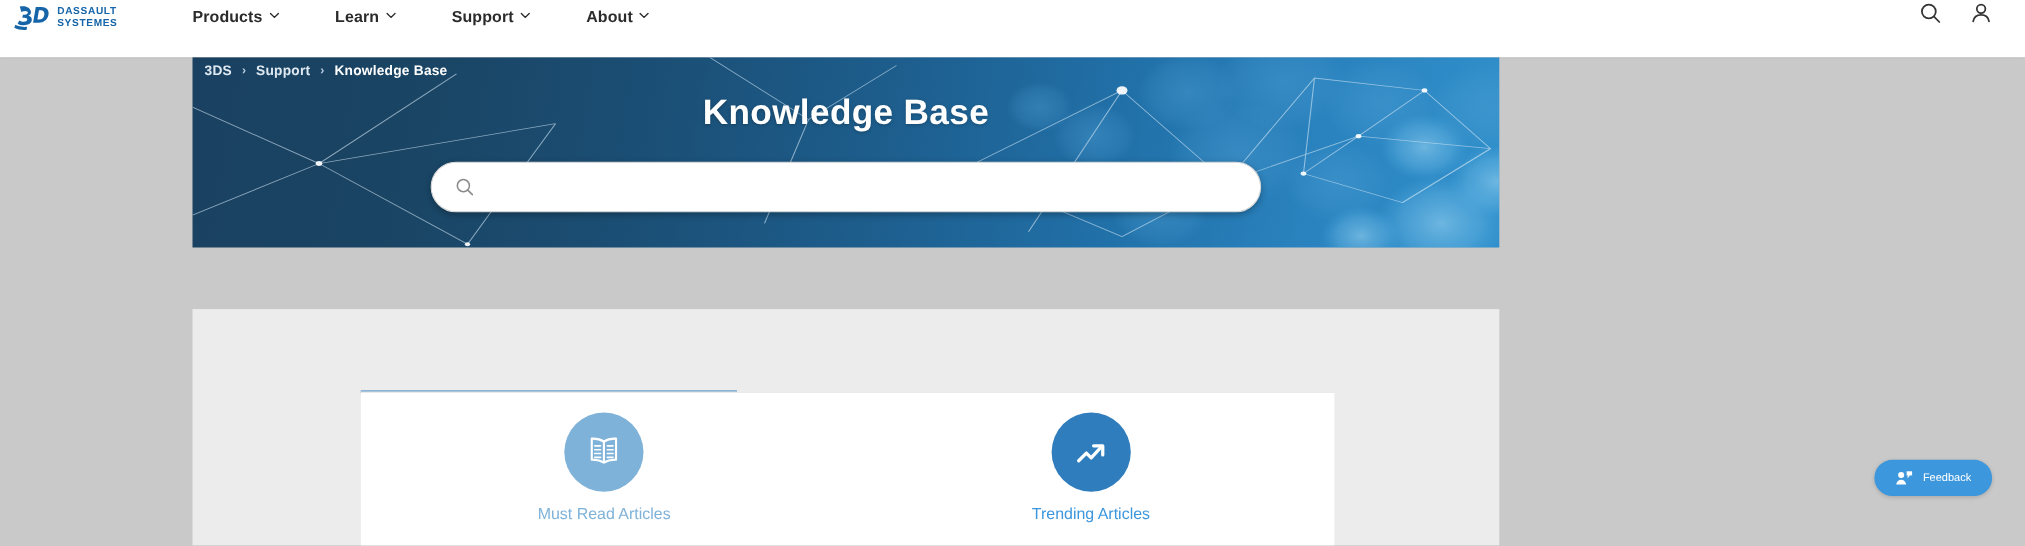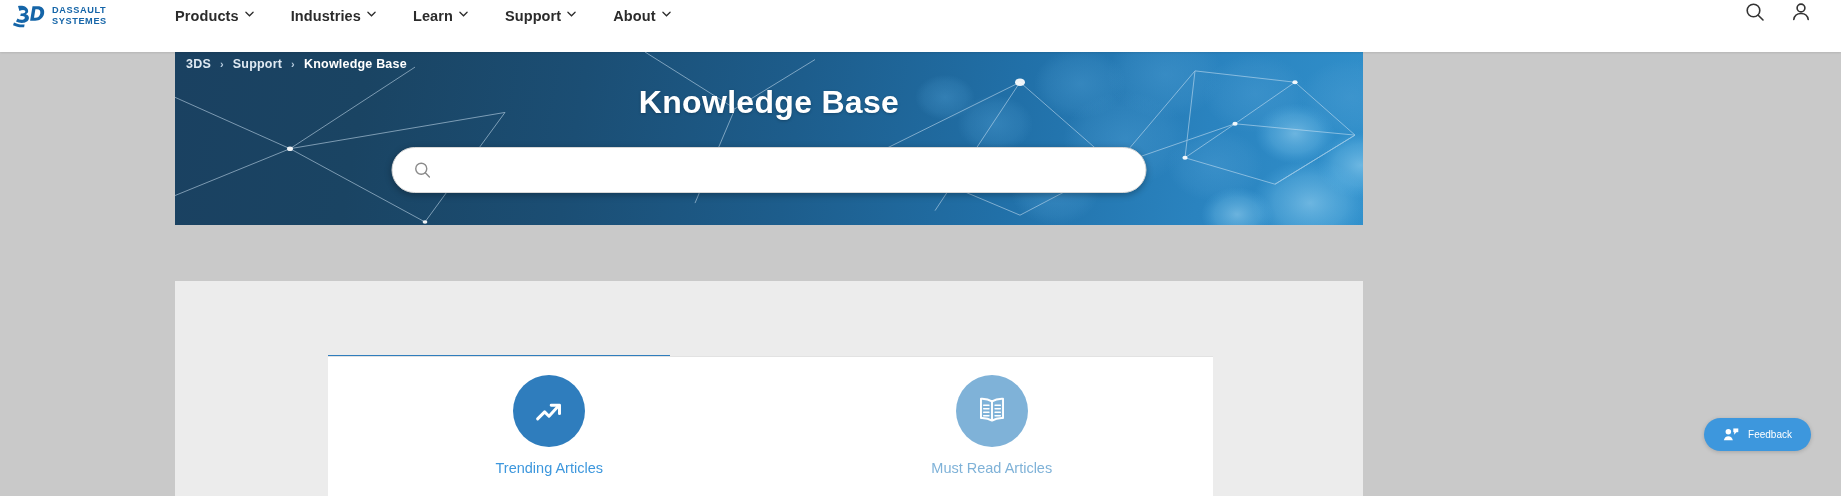--- a/index.html
+++ b/index.html
@@ -13,21 +13,21 @@
 
   
   .topbar {
     position: absolute; top: 0; left: 0; width: 1841px; height: 52px;
     background: #ffffff; display: flex; align-items: flex-start;
     box-shadow: 0 1px 2px rgba(0,0,0,.10);
     z-index: 40;
   }
   .logo { display: flex; align-items: center; margin-left: 12px; width: 110px; }
   .logo svg { display: block; }
-  .nav { display: flex; align-items: center; margin-left: 36px; gap: 3px; }
+  .nav { display: flex; align-items: center; margin-left: 36px; gap: 17px; }
   .nav-item {
     display: flex; align-items: center; gap: 6px;
     font-size: 14.5px; font-weight: bold; color: #2b2b2b;
     padding: 8px 17px; cursor: pointer; letter-spacing: .1px;
   }
   .caret { width: 9px; height: 9px; position: relative; top: -1px; }
   .caret svg { display: block; }
   .topbar-right {
     margin-left: auto; display: flex; align-items: center; gap: 22px; margin-right: 28px;
   }
@@ -143,28 +143,20 @@
         <g fill="#1565a8" font-family="'Liberation Sans',sans-serif" font-weight="bold" font-size="9.2" letter-spacing="0.6">
           <text x="40" y="13">DASSAULT</text>
           <text x="40" y="24">SYSTEMES</text>
         </g>
       </svg>
     </div>
 
     <div class="nav">
       <div class="nav-item">
         <span>Products</span>
-        <span class="caret">
-          <svg viewBox="0 0 10 6" width="9" height="6">
-              <path d="M1 1l4 4 4-4" stroke="#2b2b2b" stroke-width="1.4" fill="none" stroke-linecap="round"></path>
-            </svg>
-        </span>
-      </div>
-      <div class="nav-item">
-        <span>Industries</span>
         <span class="caret">
           <svg viewBox="0 0 10 6" width="9" height="6">
               <path d="M1 1l4 4 4-4" stroke="#2b2b2b" stroke-width="1.4" fill="none" stroke-linecap="round"></path>
             </svg>
         </span>
       </div>
       <div class="nav-item">
         <span>Learn</span>
         <span class="caret">
           <svg viewBox="0 0 10 6" width="9" height="6">
@@ -287,42 +279,42 @@
       </div>
     </div>
 
   </div>
 
   <div class="strip">
     <div class="tabline"></div>
     <div class="cards">
       <div class="cardrow">
 
-        <div class="card">
-          <div class="circle c-dark">
-            <svg viewBox="0 0 48 48" width="42" height="42">
-              <path d="M11 33l8-8 5 5 11-12" fill="none" stroke="#fff" stroke-width="3.4" stroke-linecap="round" stroke-linejoin="round"></path>
-              <path d="M26.5 17.5H36v9.5" fill="none" stroke="#fff" stroke-width="3.4" stroke-linecap="round" stroke-linejoin="round"></path>
-            </svg>
-          </div>
-          <div class="card-label">Trending Articles</div>
-        </div>
-
         <div class="card sel">
           <div class="circle c-light">
             <svg viewBox="0 0 48 48" width="42" height="42">
               <path d="M24 13c-4-2.6-8.6-3.2-12.6-3v22c4-.2 8.6.4 12.6 3 4-2.6 8.6-3.2 12.6-3V10c-4-.2-8.6.4-12.6 3z" fill="none" stroke="#fff" stroke-width="2.2" stroke-linejoin="round"></path>
               <path d="M24 13v22" stroke="#fff" stroke-width="2.2"></path>
               <g stroke="#fff" stroke-width="1.7" stroke-linecap="round">
                 <path d="M14.5 17.5h6M14.5 21.5h6M14.5 25.5h6M14.5 29.5h6"></path>
                 <path d="M27.5 17.5h6M27.5 21.5h6M27.5 25.5h6M27.5 29.5h6"></path>
               </g>
             </svg>
           </div>
           <div class="card-label">Must Read Articles</div>
+        </div>
+
+        <div class="card">
+          <div class="circle c-dark">
+            <svg viewBox="0 0 48 48" width="42" height="42">
+              <path d="M11 33l8-8 5 5 11-12" fill="none" stroke="#fff" stroke-width="3.4" stroke-linecap="round" stroke-linejoin="round"></path>
+              <path d="M26.5 17.5H36v9.5" fill="none" stroke="#fff" stroke-width="3.4" stroke-linecap="round" stroke-linejoin="round"></path>
+            </svg>
+          </div>
+          <div class="card-label">Trending Articles</div>
         </div>
 
 
       </div>
     </div>
   </div>
 
   <div class="feedback">
     <span>
       <svg viewBox="0 0 18 16" width="16" height="15">

